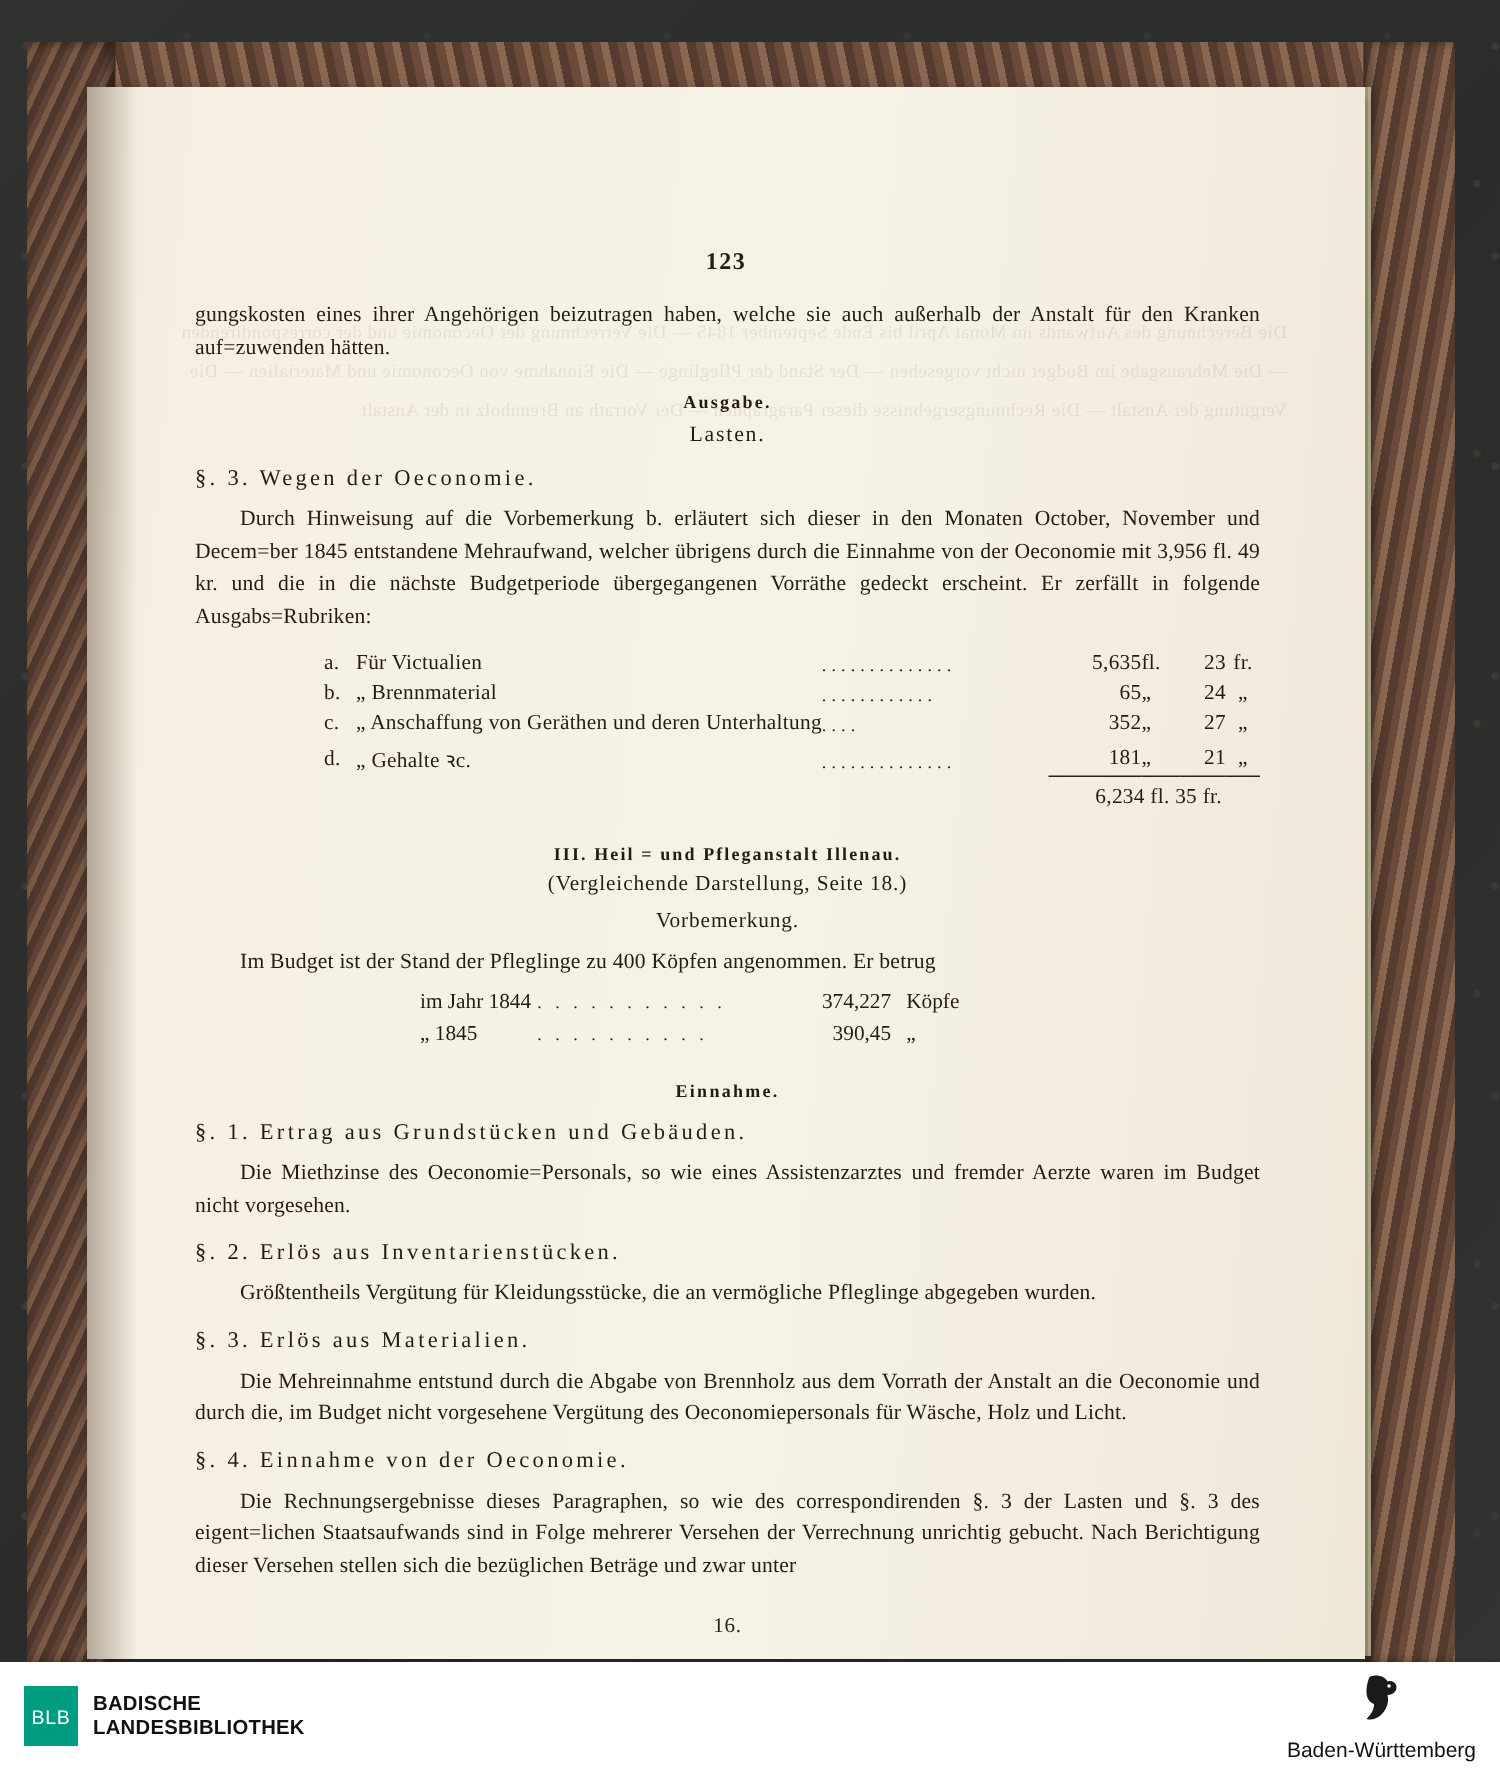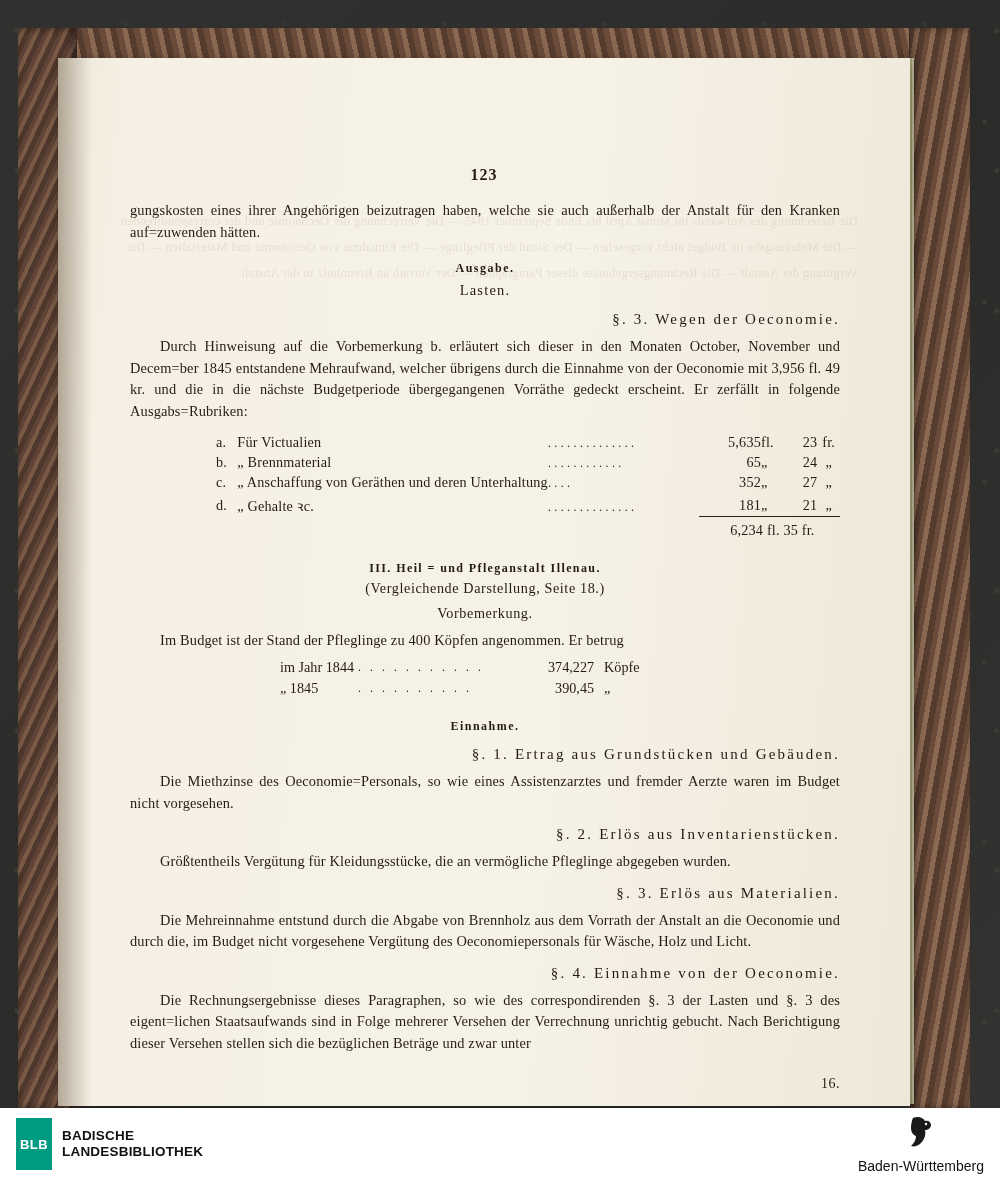--- a/index.html
+++ b/index.html
@@ -153,21 +153,21 @@
     letter-spacing: 1.5px;
   }
   h3.sub {
     text-align: center;
     font-size: 14.5px;
     font-weight: normal;
     margin: 4px 0 10px 0;
     letter-spacing: 1.2px;
   }
   h4.para-head {
-    text-align: right;
+    text-align: left;
     font-size: 15px;
     font-weight: normal;
     margin: 12px 0 8px 0;
     letter-spacing: 2.2px;
   }
   h3.roman {
     text-align: center;
     font-size: 12px;
     font-weight: bold;
     margin: 20px 0 4px 0;
@@ -212,21 +212,21 @@
     border-collapse: collapse;
     font-size: 14.2px;
   }
   table.budget td { padding: 2px 0; white-space: nowrap; }
   table.budget td.lbl { padding-right: 4px; }
   table.budget td.dots { width: 150px; letter-spacing: 3px; font-size: 12px; }
   table.budget td.val { text-align: right; width: 86px; padding-right: 6px; }
   table.budget td.suffix { padding-left: 4px; }
 
   .signature {
-    text-align: right;
+    text-align: center;
     font-size: 14px;
     margin-top: 22px;
     letter-spacing: .5px;
   }
 
   
   .footer {
     position: absolute;
     left: 0;
     bottom: 0;
@@ -234,25 +234,25 @@
     height: 72px;
     background: #ffffff;
     display: flex;
     align-items: center;
     justify-content: space-between;
     padding: 0 16px;
     box-sizing: border-box;
   }
   .brand-left { display: flex; align-items: center; gap: 10px; }
   .blb-logo {
-    width: 36px; height: 52px;
+    width: 36px; height: 40px;
     background: #009c82;
     color: #fff;
     font-family: "Liberation Sans", sans-serif;
-    font-weight: bold;
+    font-weight: normal;
     font-size: 13px;
     display: flex; align-items: center; justify-content: center;
     letter-spacing: .5px;
   }
   .brand-text {
     font-family: "Liberation Sans", sans-serif;
     font-size: 13.5px;
     font-weight: bold;
     line-height: 16px;
     color: #111;

